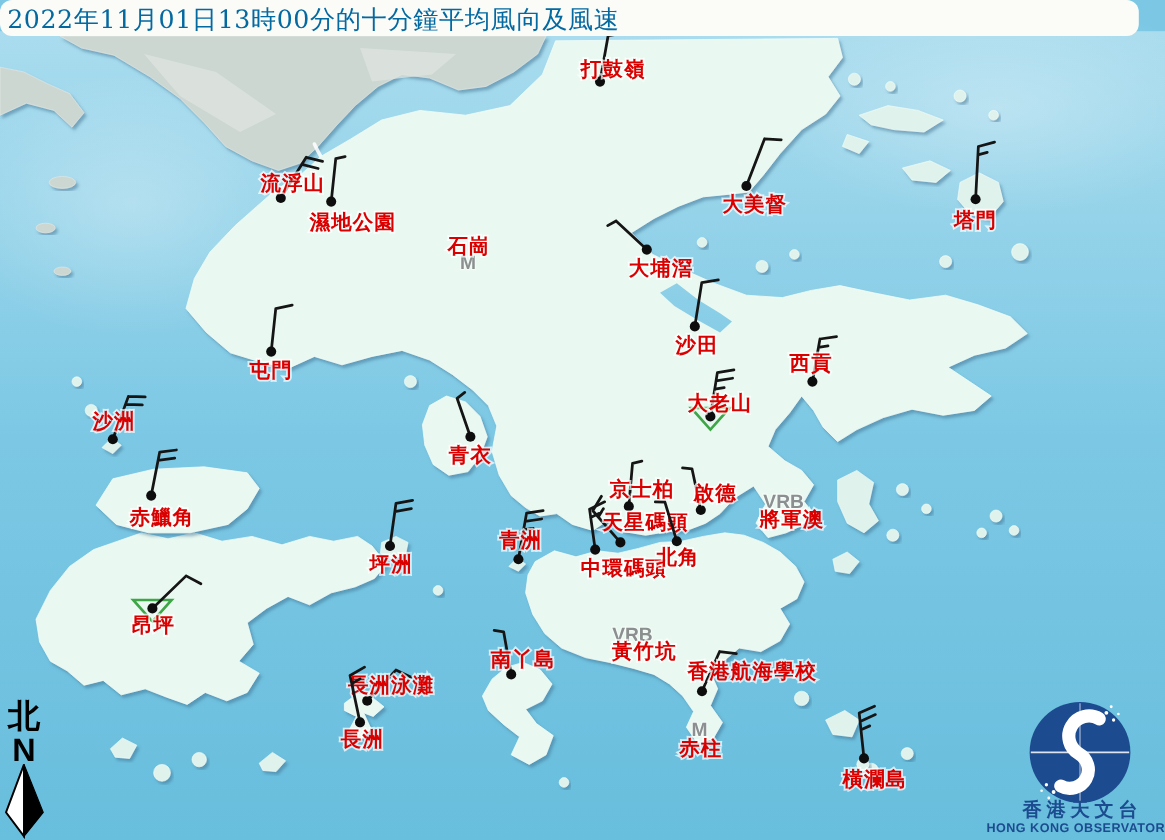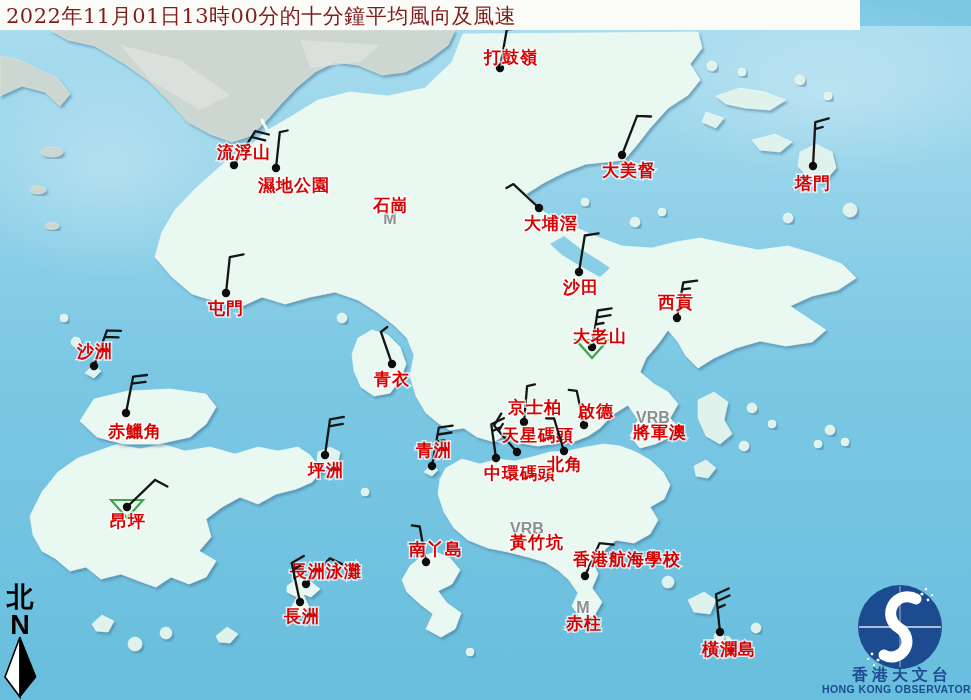--- a/index.html
+++ b/index.html
@@ -1,21 +1,21 @@
 <!DOCTYPE html>
 <html lang="zh-Hant"><head>
 <meta charset="utf-8">
 <style>
   html,body{margin:0;padding:0;}
   body{width:971px;height:700px;position:relative;overflow:hidden;
        background:#7cc8e4;font-family:"DejaVu Serif",serif;}
   #stage{position:absolute;left:0;top:0;width:971px;height:700px;}
-  .titlebar{position:absolute;left:0;top:0;width:860px;height:30px;background:#fbfbf8;
+  .titlebar{position:absolute;left:0;top:0;width:949px;height:30px;background:#fbfbf8;
             z-index:30;box-sizing:border-box;padding:2px 0 0 6px;
-            font:21px "DejaVu Serif",serif;color:#7f1d1d;letter-spacing:0.5px;white-space:nowrap;}
+            font:21px "DejaVu Serif",serif;color:#0369a1;letter-spacing:0.5px;white-space:nowrap;border-radius:10px;}
   svg{position:absolute;left:0;top:0;z-index:10;}
   .land{fill:#e9f8f0;stroke:#f6fffa;stroke-width:0.6;filter:url(#coastShadow);}
   .islet{fill:#dff3ec;stroke:#f6fffa;stroke-width:0.5;filter:url(#coastShadow);}
   .urban{fill:#cdd7d2;stroke:#e4eae6;stroke-width:0.5;filter:url(#coastShadow);}
   .urban-patch{fill:#dde4de;opacity:.8;}
   .innerwater{fill:url(#seaGrad);stroke:none;}
   .barb{stroke:#151515;stroke-width:2.3;fill:none;stroke-linecap:round;}
   .dot{fill:#0d0d0d;}
   .vrb-tri{fill:none;stroke:#3fa648;stroke-width:2.2;stroke-linejoin:miter;}
   .st-label{fill:#da0000;font:bold 17px "DejaVu Serif",serif;text-anchor:middle;

